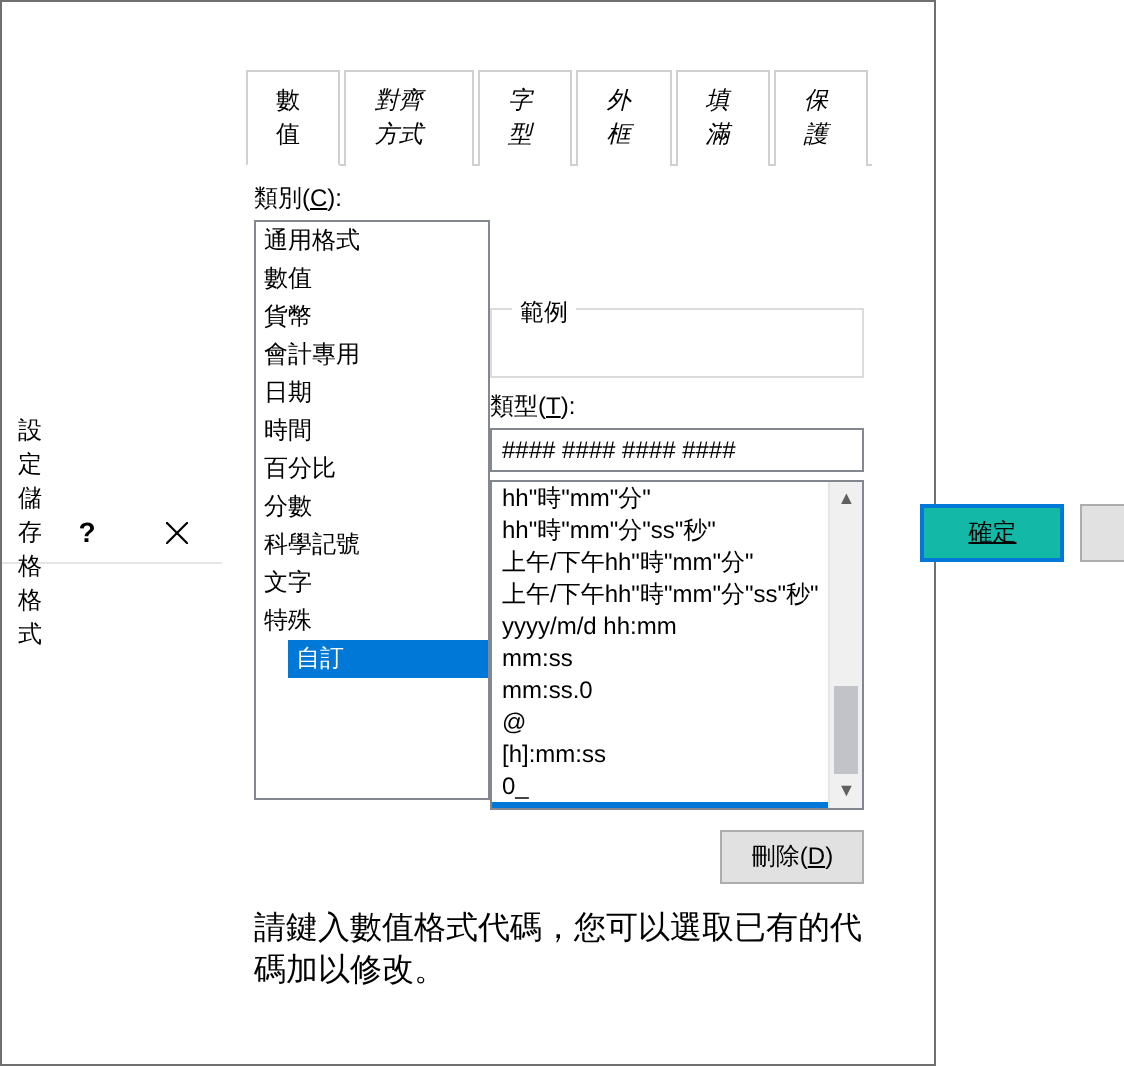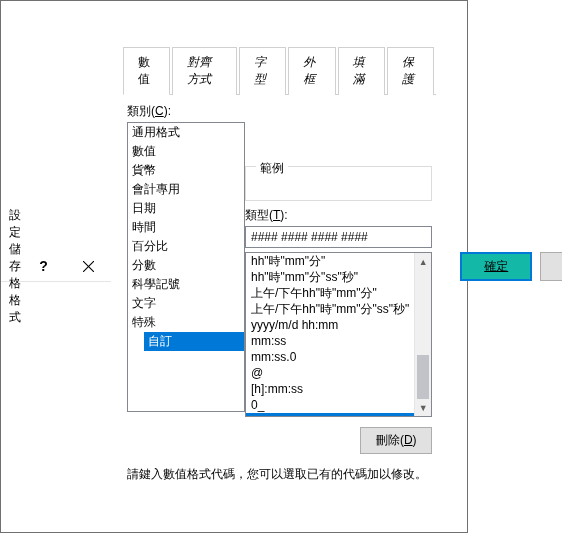--- a/index.html
+++ b/index.html
@@ -34,21 +34,21 @@
 .type-list { flex: 1; overflow: hidden; }
 .type-item { padding: 0px 5px; font-size: 12px; cursor: default; white-space: nowrap; line-height: 16px; }
 .type-item.selected { background: #0078d7; color: #fff; }
 .scrollbar { width: 17px; background: #f0f0f0; display: flex; flex-direction: column; border-left: 1px solid #e5e5e5; }
 .scroll-btn { height: 17px; display: flex; align-items: center; justify-content: center; font-size: 9px; color: #606060; }
 .scroll-track { flex: 1; position: relative; }
 .scroll-thumb { position: absolute; left: 2px; right: 2px; background: #c2c3c9; }
 .delete-row { display: flex; justify-content: flex-end; margin-top: 10px; }
 .btn { border: 1px solid #adadad; background: #e1e1e1; padding: 4px 14px; font-size: 12px; font-family: inherit; cursor: pointer; min-width: 72px; }
 .btn.primary { border: 2px solid #0078d7; background: #14b8a6; text-decoration: underline; }
-.hint { margin-top: 12px; font-size: 12px; }
+.hint { margin-top: 12px; font-size: 16px; }
 .footer { display: flex; justify-content: flex-end; gap: 8px; padding: 12px; border-top: 0; }
 .spacer { flex: 1; }
 </style>
 </head>
 <body>
 
 <div class="dialog">
   <div class="titlebar">
     <span class="titlebar-text">設定儲存格格式</span>
     <div class="titlebar-icons">

